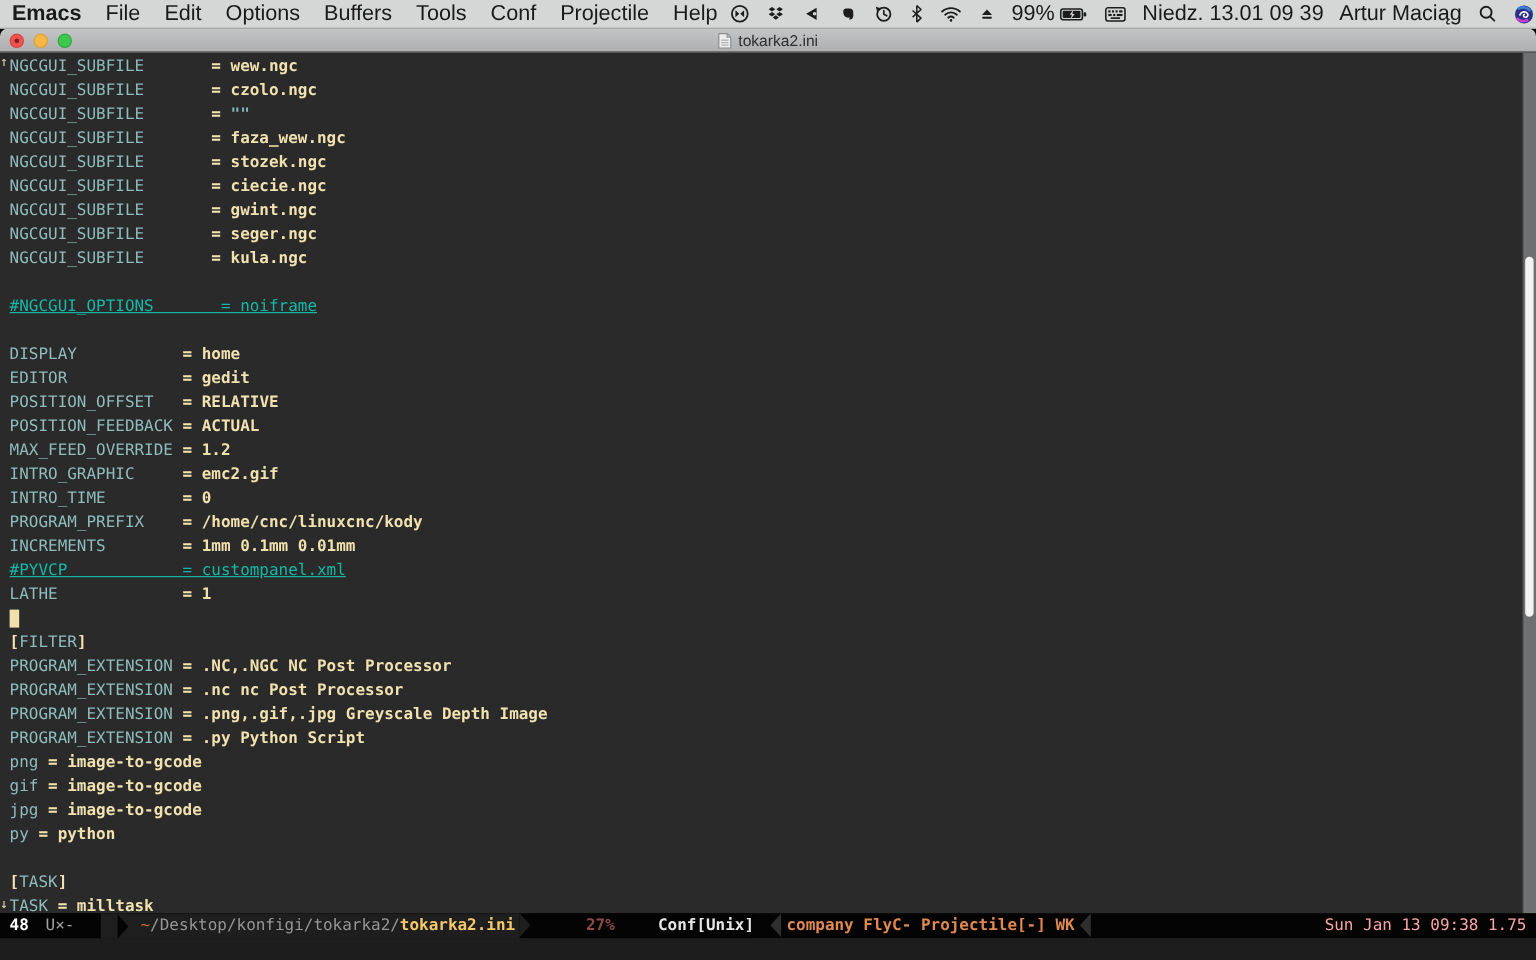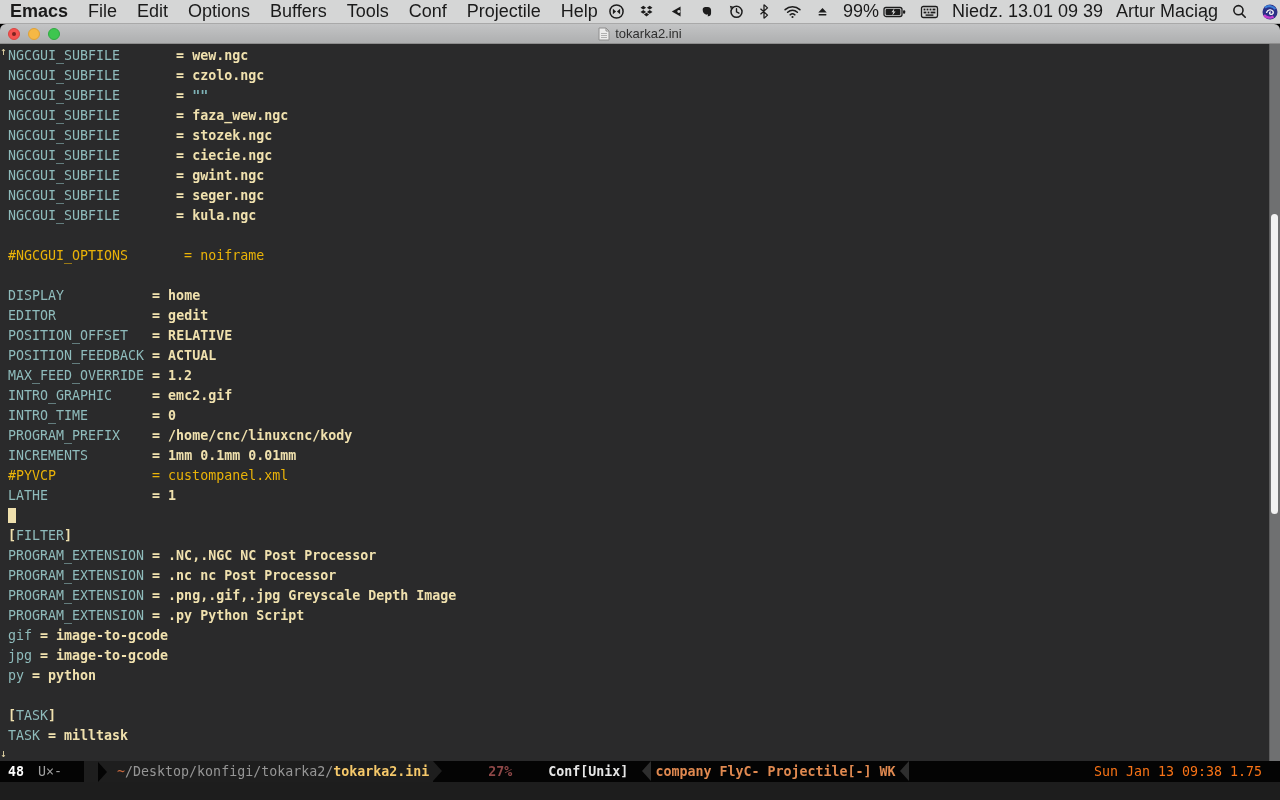--- a/index.html
+++ b/index.html
@@ -44,21 +44,21 @@
   .buffer {
     position:relative; height:717px; overflow:hidden;
     font-family:"DejaVu Sans Mono", monospace; font-size:13.3px;
     padding:2px 0 0 8px;
   }
   .row { height:20px; line-height:20px; white-space:pre; }
   .k { color:#8fbcbc; }
   .v { color:#f0e1ae; font-weight:bold;margin-top:32px; }
   .b { color:#f0e1ae; font-weight:bold; }
   .s { color:#7fb4b8; font-weight:bold; }
-  .c { color:#eab308; }
+  .c { color:#14b8a6;text-decoration:underline; }
   .cur { background:#efe0ad; color:transparent; }
 
   .fringe-arrow { position:absolute; left:0; width:8px; font-size:11px; line-height:10px;
     color:#e8d9a8; font-family:"DejaVu Sans Mono", monospace; }
   .fr-up { top:3px; }
   .fr-down { top:705px; }
 
   .sb-track { position:absolute; right:0; top:0; width:11px; height:717px;
     background:#6f7071; border-left:1px solid #5c5c5d; }
   .sb-thumb { position:absolute; right:2px; top:170px; width:7px; height:300px;
@@ -81,21 +81,21 @@
   .tri-l-dim { width:0; height:0; border-top:10.5px solid transparent; border-bottom:10.5px solid transparent;
     border-right:9px solid #2e2e2e; margin:0 4px; }
   .seg2 { background:#1e1e1e; padding:0 4px 0 14px; }
   .ml-tilde { color:#c4683f; }
   .ml-dir { color:#969696; }
   .ml-file { color:#f5c86a; font-weight:bold; }
   .seg3 { background:#040404; padding-left:46px;gap:24px; }
   .ml-pct { color:#8f4848; font-weight:bold; }
   .ml-mode { color:#e6e6e6; font-weight:bold; margin-left:12px; }
   .ml-minor { color:#e08950; font-weight:bold; }
-  .ml-right { margin-left:auto; color:#f97316; padding-right:18px; }
+  .ml-right { margin-left:auto; color:#fca5a5; padding-right:8px; }
 
   .echo { height:18px; background:#1d1d1d; }
 
   svg { display:block; }
 </style>
 </head>
 <body>
 
 <div class="screen">
 
@@ -264,20 +264,21 @@
           <div class="row"><span class="k">PROGRAM_PREFIX</span><span class="v">    = /home/cnc/linuxcnc/kody</span></div>
           <div class="row"><span class="k">INCREMENTS</span><span class="v">        = 1mm 0.1mm 0.01mm</span></div>
           <div class="row"><span class="c">#PYVCP            = custompanel.xml</span></div>
           <div class="row"><span class="k">LATHE</span><span class="v">             = 1</span></div>
           <div class="row"><span class="cur"> </span></div>
           <div class="row"><span class="b">[</span><span class="k">FILTER</span><span class="b">]</span></div>
           <div class="row"><span class="k">PROGRAM_EXTENSION</span><span class="v"> = .NC,.NGC NC Post Processor</span></div>
           <div class="row"><span class="k">PROGRAM_EXTENSION</span><span class="v"> = .nc nc Post Processor</span></div>
           <div class="row"><span class="k">PROGRAM_EXTENSION</span><span class="v"> = .png,.gif,.jpg Greyscale Depth Image</span></div>
           <div class="row"><span class="k">PROGRAM_EXTENSION</span><span class="v"> = .py Python Script</span></div>
+          <div class="row"><span class="k">png</span><span class="v"> = image-to-gcode</span></div>
           <div class="row"><span class="k">gif</span><span class="v"> = image-to-gcode</span></div>
           <div class="row"><span class="k">jpg</span><span class="v"> = image-to-gcode</span></div>
           <div class="row"><span class="k">py</span><span class="v"> = python</span></div>
           <div class="row"></div>
           <div class="row"><span class="b">[</span><span class="k">TASK</span><span class="b">]</span></div>
           <div class="row"><span class="k">TASK</span><span class="v"> = milltask</span></div>
         </div>
       <span class="fringe-arrow fr-up">↑</span>
       <span class="fringe-arrow fr-down">↓</span>
       <div class="sb-track">

